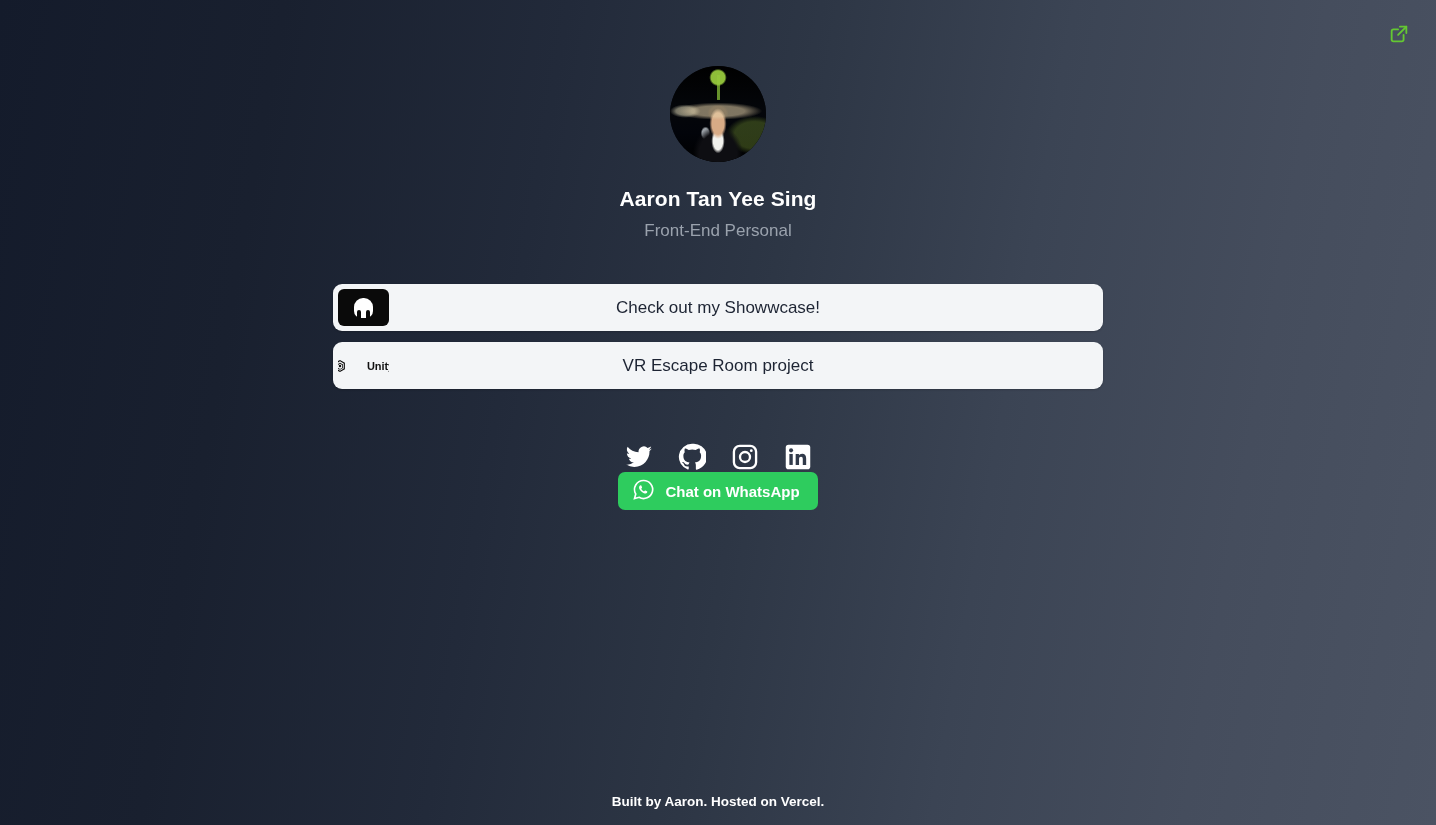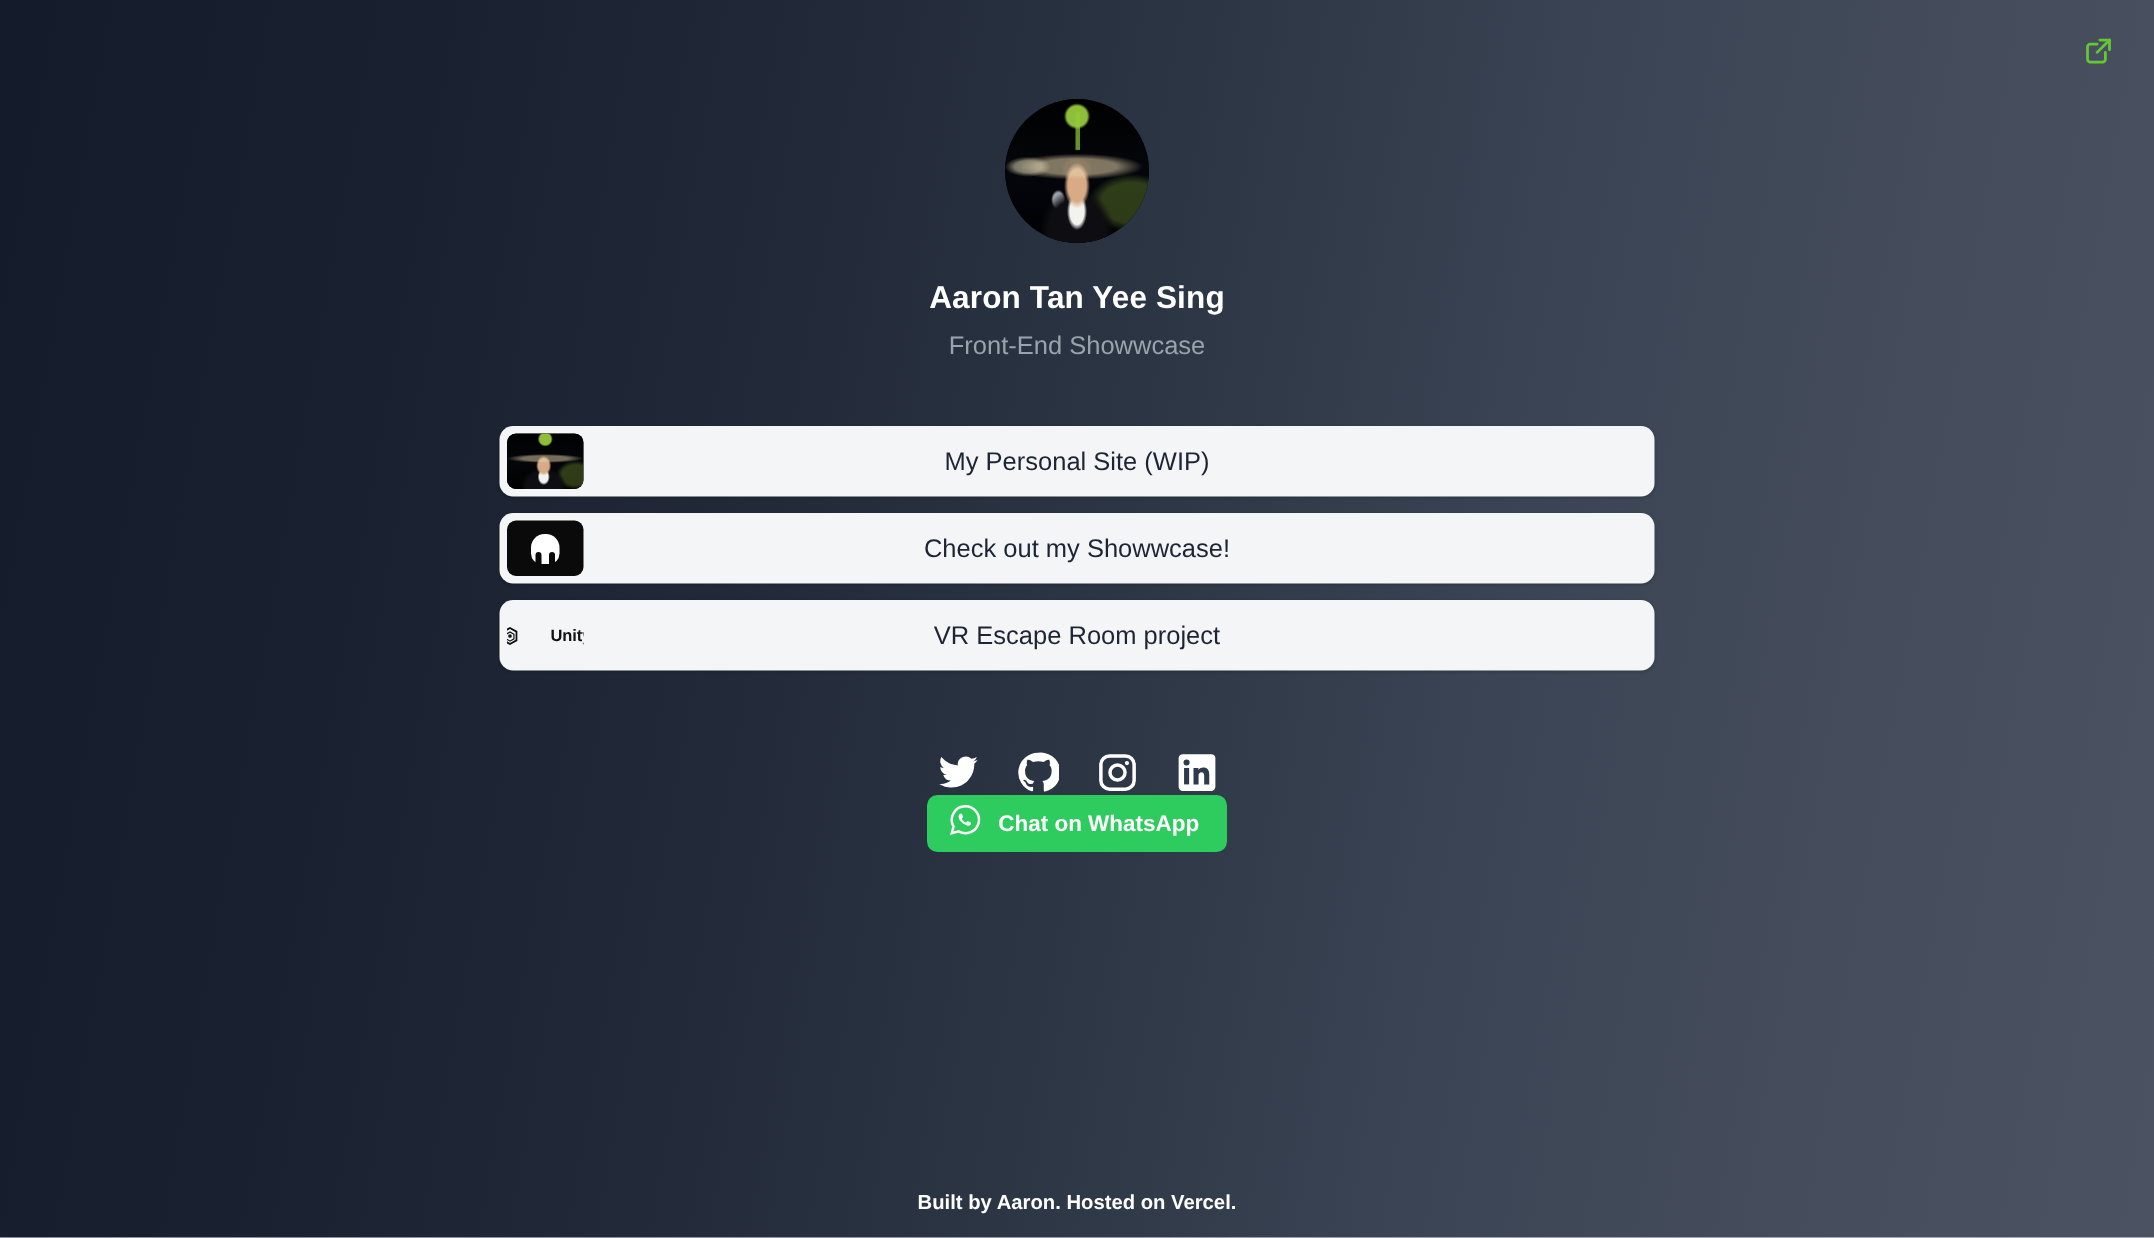--- a/index.html
+++ b/index.html
@@ -249,30 +249,24 @@
     </button>
   </div>
 
   <div class="content">
 
     <div class="avatar">
       <div class="avatar-photo"></div>
     </div>
 
     <div class="name">Aaron Tan Yee Sing</div>
-    <div class="subtitle">Front-End Showwcase</div>
+    <div class="subtitle">Front-End Personal</div>
 
     <div class="links">
 
-      <a class="link-btn">
-        <span class="link-thumb">
-          <span class="thumb-photo"></span>
-        </span>
-        <span class="link-label">My Personal Site (WIP)</span>
-      </a>
 
       <a class="link-btn">
         <span class="link-thumb">
           <span class="showwcase-mark"></span>
         </span>
         <span class="link-label">Check out my Showwcase!</span>
       </a>
 
       <a class="link-btn">
         <span class="link-thumb plain">

